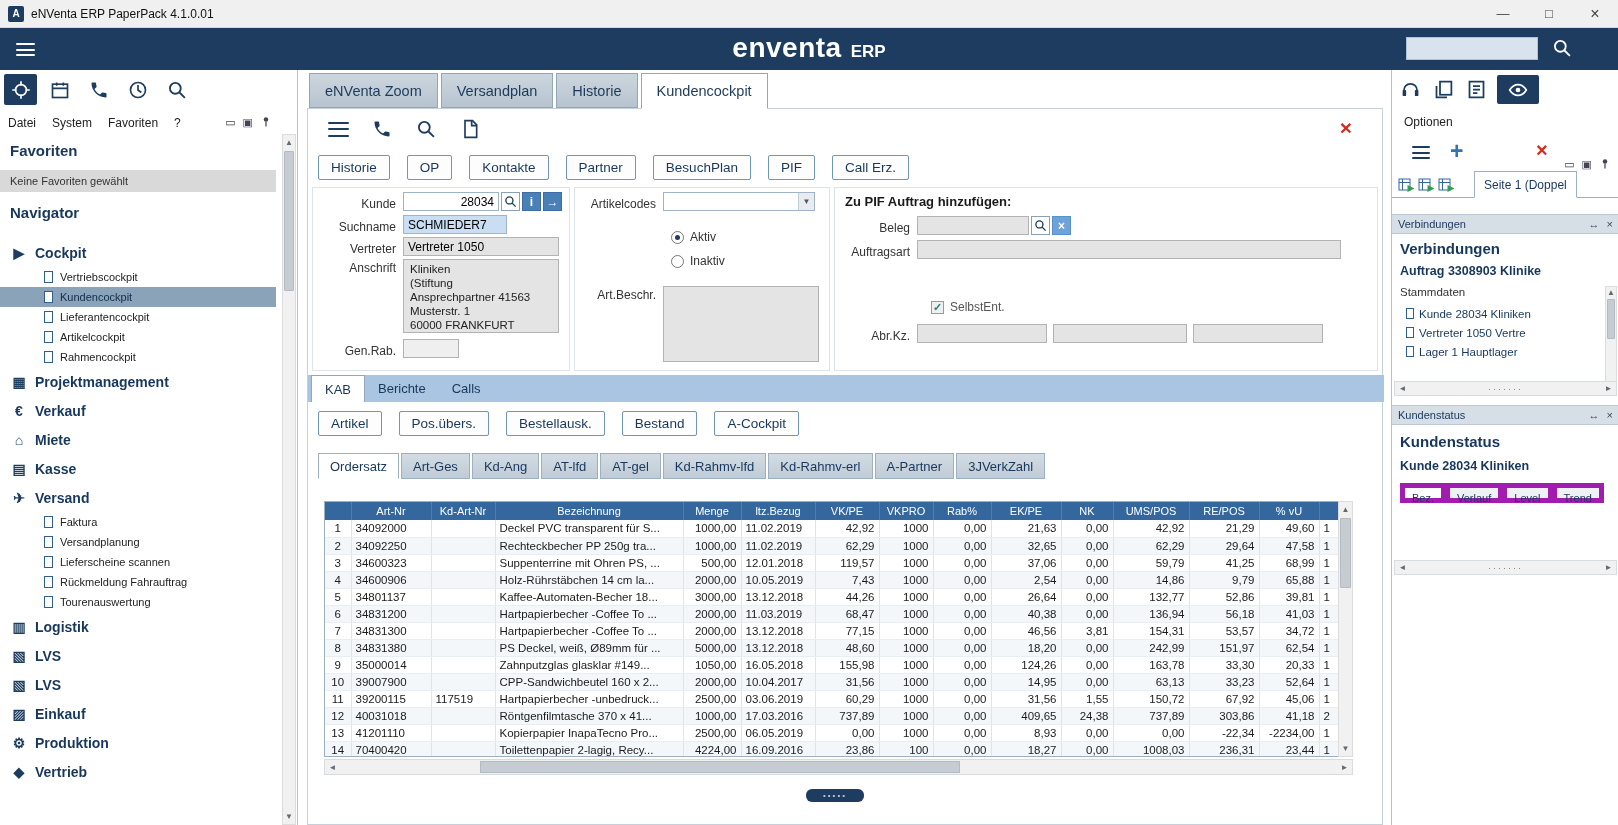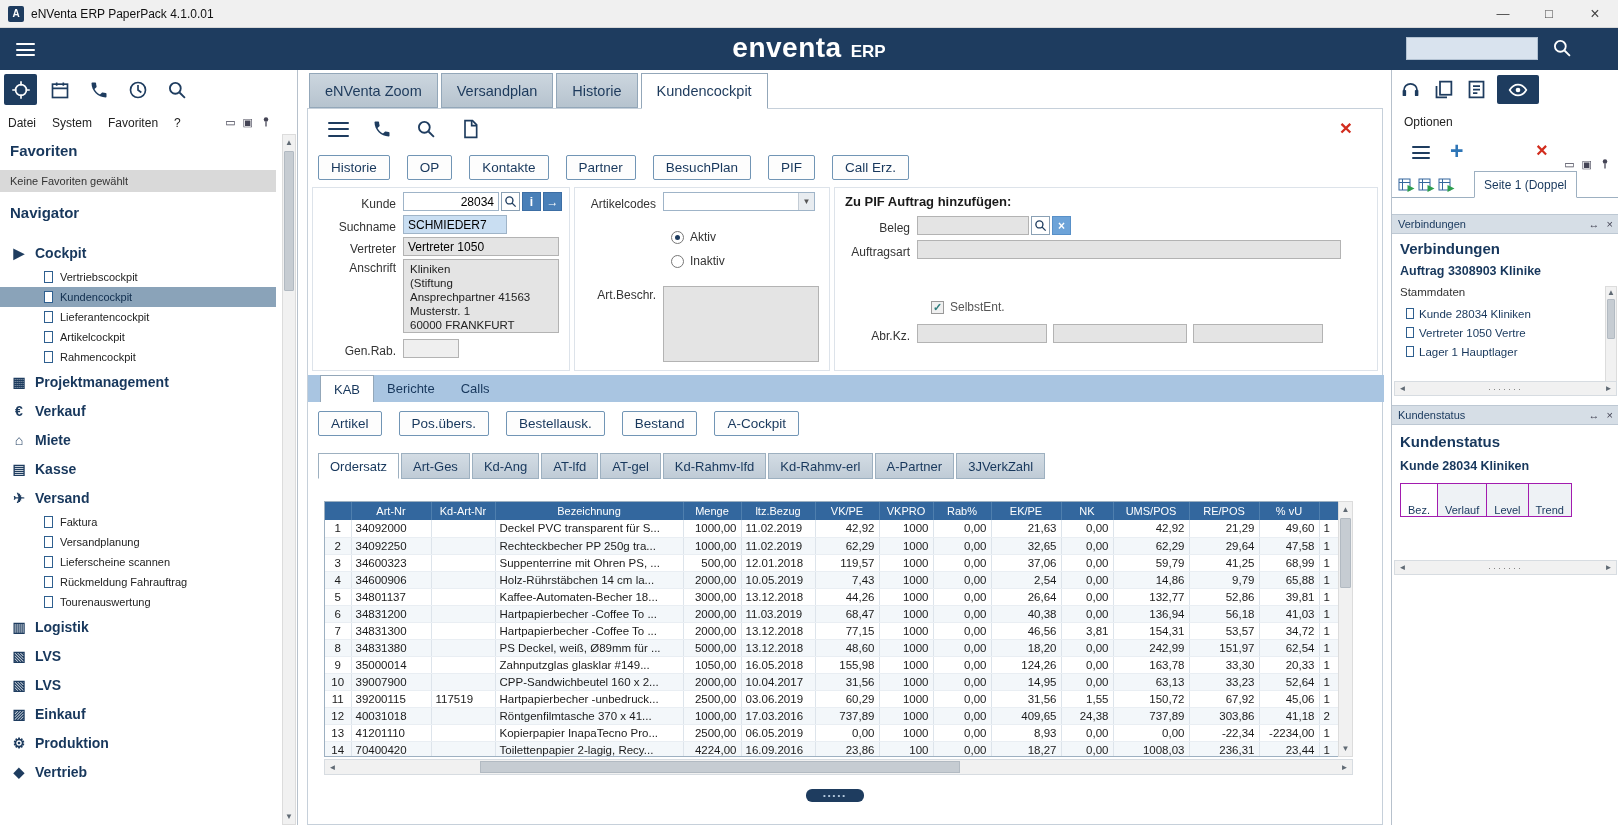--- a/index.html
+++ b/index.html
@@ -78,21 +78,21 @@
   .icon-btn.bluebg{background:#4a80b8;border-color:#3c6ea4;color:#fff;font-size:12px;font-weight:bold}
   .icon-btn.lightblue{background:#6da3d8;border-color:#5890c8;color:#fff;font-weight:bold}
   .tarea{border:1px solid #b3b3b3;background:#e4e4e4;font-size:11.5px;line-height:14px;padding:2px 6px;white-space:pre-line;overflow:hidden}
   .fselect{position:relative;height:19px;border:1px solid #9fb4c8;background:#fff}
   .fselect .chev{position:absolute;right:0;top:0;width:16px;height:100%;background:#e8ecf0;border-left:1px solid #c3ccd5;display:flex;align-items:center;justify-content:center;font-size:8px;color:#555}
   .radio{display:flex;align-items:center;gap:6px;font-size:12px;color:#333}
   .rdot{width:13px;height:13px;border-radius:50%;border:1px solid #777;background:#fff;position:relative}
   .rdot.on::after{content:"";position:absolute;left:3px;top:3px;width:5px;height:5px;border-radius:50%;background:#1e3c5f}
   .chk{width:13px;height:13px;border:1px solid #999;background:#f0f0f0;display:flex;align-items:center;justify-content:center;font-size:11px;color:#2f7d7d;font-weight:bold}
   .pif-head{position:absolute;left:10px;top:6px;font-size:13px;font-weight:bold;color:#1a1a1a}
-  .kab-strip{position:absolute;left:0;top:266px;width:1076px;height:27px;background:#a9c5e1;display:flex;align-items:center;padding-left:12px}
+  .kab-strip{position:absolute;left:0;top:266px;width:1076px;height:27px;background:#a9c5e1;display:flex;align-items:center;padding-left:3px}
   .ktab{height:27px;line-height:27px;padding:0 13px;font-size:13px;color:#17375c;cursor:default}
   .ktab.active{background:#fff;border:1px solid #93a7b9;border-bottom:none}
   .otabs{position:absolute;left:10px;top:344px;display:flex}
   .otab{height:26px;line-height:26px;padding:0 11px;font-size:13px;color:#17375c;background:linear-gradient(#d3dce4,#bfcbd6);border:1px solid #9db0c0;margin-right:2px;cursor:default}
   .otab.active{background:#fff;border-bottom:1px solid #fff}
 
   
   .tbl-wrap{position:absolute;left:16px;top:392px;width:1014px;height:256px;border:1px solid #9db0c1;border-right:none;overflow:hidden}
   table{border-collapse:collapse;table-layout:fixed;width:1014px}
   th{height:18px;background:#33679e;color:#fff;font-size:11px;font-weight:normal;border-right:1px solid #4f7fae;padding:0 3px;overflow:hidden;white-space:nowrap}
@@ -117,21 +117,21 @@
   .mini-ic{position:absolute;bottom:4px;width:17px;height:17px}
   .page-tab{position:absolute;left:82px;bottom:-1px;height:27px;line-height:27px;padding:0 9px;background:#fff;border:1px solid #9db0c1;border-bottom:1px solid #fff;font-size:12px;color:#17375c;white-space:nowrap;overflow:hidden;max-width:144px}
   .rp-secbar{position:absolute;left:0;width:227px;height:20px;background:#d6dee6;border-top:1px solid #bdc8d3;border-bottom:1px solid #bdc8d3;display:flex;align-items:center;padding:0 6px;font-size:11px;color:#17375c}
   .rp-secbar .spacer{flex:1}
   .rp-secbar .sic{font-size:11px;color:#445;margin-left:7px}
   .rp-h1{font-size:15px;font-weight:bold;color:#17375c}
   .rp-h2{font-size:12.5px;font-weight:bold;color:#17375c;white-space:nowrap;overflow:hidden}
   .rp-item{display:flex;align-items:center;height:19px;font-size:11.5px;color:#17375c;white-space:nowrap;overflow:hidden}
   .rp-item .doc-ic{width:8px;height:11px;margin-right:5px}
   .ks-tabs{display:flex}
-  .kstab{height:20px;line-height:20px;padding:16px 7px;font-size:11px;color:#17375c;border:1px solid #a21caf;background:#eef2f5;margin-right:-1px;cursor:default}
+  .kstab{height:20px;line-height:20px;padding:0 7px;font-size:11px;color:#17375c;border:5px solid #a21caf;background:#eef2f5;margin-right:-1px;cursor:default}
   .kstab.active{background:#fff}
   .bottom-pill{position:absolute;left:806px;top:789px;width:58px;height:13px;background:#1e3c5f;border-radius:6px;display:flex;align-items:center;justify-content:center;color:#b9cde0;font-size:8px;letter-spacing:2px}
 </style>
 </head>
 <body>
 
 <div class="titlebar">
   <div class="app-ic">A</div>
   <span class="title">eNVenta ERP PaperPack 4.1.0.01</span>
   <div class="win-controls">

